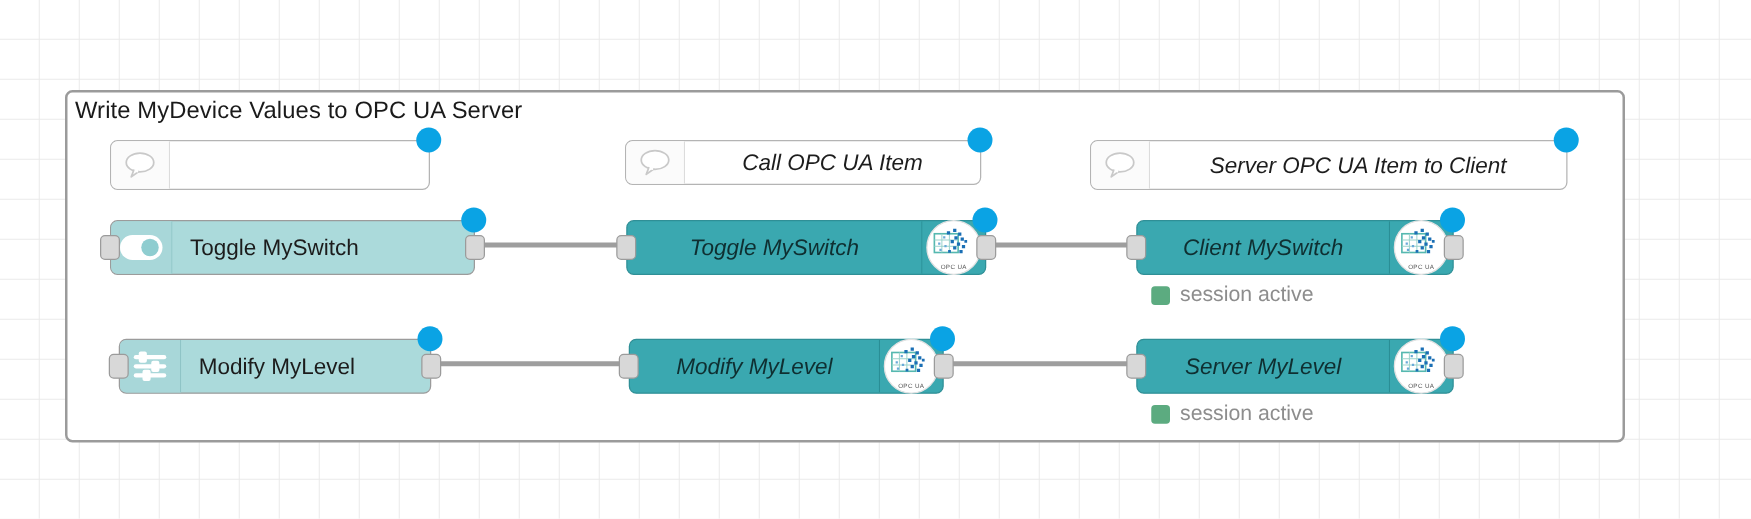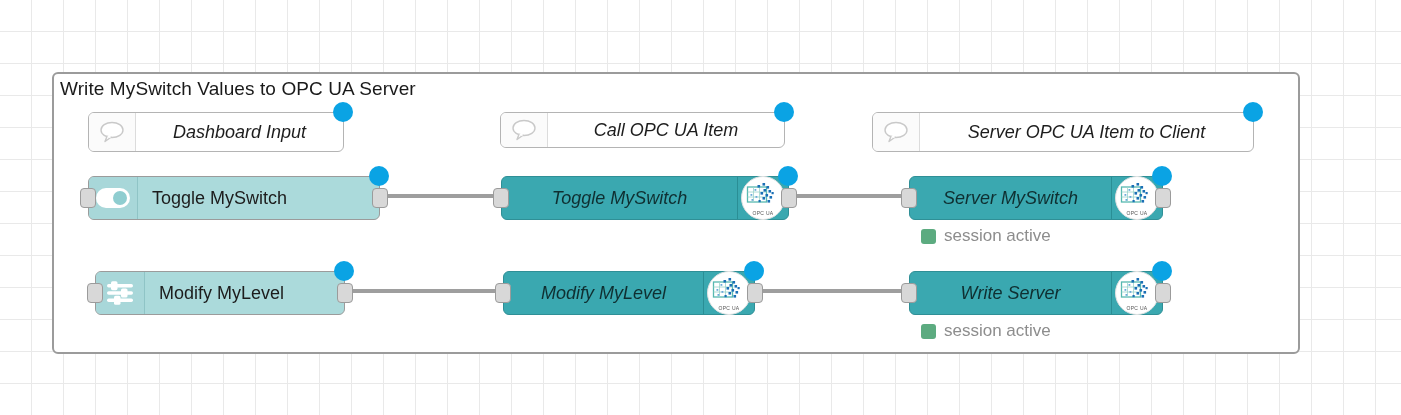--- a/index.html
+++ b/index.html
@@ -203,40 +203,37 @@
     justify-content: center;
     overflow: hidden;
   }
 </style>
 </head>
 <body>
 
 <div id="canvas">
 
   <div class="group-box" id="group-box" style="left: 52px; top: 72px; width: 1248px; height: 282px;"></div>
-  <div class="group-title" id="group-title" style="left: 60px; top: 78px;">Write MySwitch Values to OPC UA Server</div>
+  <div class="group-title" id="group-title" style="left: 60px; top: 78px;">Write MyDevice Values to OPC UA Server</div>
 
   <div id="wires-layer">
       <div class="wire" style="left: 385px; top: 194px; width: 112px;"></div>
       <div class="wire" style="left: 793px; top: 194px; width: 112px;"></div>
       <div class="wire" style="left: 350px; top: 289px; width: 150px;"></div>
       <div class="wire" style="left: 759px; top: 289px; width: 146px;"></div>
     </div>
 
   <div id="comments-layer">
       <div class="node comment" style="left: 88px; top: 112px; width: 256px; height: 40px;">
         <div class="icon-cell">
           <svg class="comment-icon" width="28" height="24" viewBox="0 0 28 24">
             <ellipse cx="14" cy="10" rx="11" ry="7.5" fill="#ffffff" stroke="#c9c9c9" stroke-width="1.4"></ellipse>
             <path d="M9 16.2 L7 21.5 L13 17.2 Z" fill="#ffffff" stroke="#c9c9c9" stroke-width="1.4" stroke-linejoin="round"></path>
             <path d="M9.6 16.4 L12.6 17.0" stroke="#ffffff" stroke-width="2"></path>
           </svg>
-        </div>
-        <div class="node-body">
-          <div class="node-label">Dashboard Input</div>
         </div>
         <span class="sel-dot"></span>
       </div>
       <div class="node comment" style="left: 500px; top: 112px; width: 285px; height: 36px;">
         <div class="icon-cell">
           <svg class="comment-icon" width="28" height="24" viewBox="0 0 28 24">
             <ellipse cx="14" cy="10" rx="11" ry="7.5" fill="#ffffff" stroke="#c9c9c9" stroke-width="1.4"></ellipse>
             <path d="M9 16.2 L7 21.5 L13 17.2 Z" fill="#ffffff" stroke="#c9c9c9" stroke-width="1.4" stroke-linejoin="round"></path>
             <path d="M9.6 16.4 L12.6 17.0" stroke="#ffffff" stroke-width="2"></path>
           </svg>
@@ -310,21 +307,21 @@
               <text x="21" y="38" text-anchor="middle" font-family="Liberation Sans, sans-serif" font-size="5" fill="#555555" letter-spacing="0.3">OPC UA</text>
             </svg>
           </span>
         </div>
         <span class="port in"></span>
         <span class="port out"></span>
         <span class="sel-dot"></span>
       </div>
       <div class="node dark" style="left: 909px; top: 176px; width: 254px; height: 44px;">
         <div class="node-body">
-          <div class="node-label">Server MySwitch</div>
+          <div class="node-label">Client MySwitch</div>
         </div>
         <div class="icon-cell-right">
           <span class="opcua-badge">
             <svg width="42" height="42" viewBox="0 0 42 42">
               <g transform="translate(4.5,6)">
                 <rect x="1" y="4" width="19" height="15" fill="none" stroke="#56b8b0" stroke-width="1.3"></rect>
                 <line x1="1" y1="9" x2="20" y2="9" stroke="#9ad3cc" stroke-width="0.8"></line>
                 <line x1="1" y1="14" x2="20" y2="14" stroke="#9ad3cc" stroke-width="0.8"></line>
                 <line x1="7" y1="4" x2="7" y2="19" stroke="#9ad3cc" stroke-width="0.8"></line>
                 <line x1="13" y1="4" x2="13" y2="19" stroke="#9ad3cc" stroke-width="0.8"></line>
@@ -416,21 +413,21 @@
               <text x="21" y="38" text-anchor="middle" font-family="Liberation Sans, sans-serif" font-size="5" fill="#555555" letter-spacing="0.3">OPC UA</text>
             </svg>
           </span>
         </div>
         <span class="port in"></span>
         <span class="port out"></span>
         <span class="sel-dot"></span>
       </div>
       <div class="node dark" style="left: 909px; top: 271px; width: 254px; height: 44px;">
         <div class="node-body">
-          <div class="node-label">Write Server</div>
+          <div class="node-label">Server MyLevel</div>
         </div>
         <div class="icon-cell-right">
           <span class="opcua-badge">
             <svg width="42" height="42" viewBox="0 0 42 42">
               <g transform="translate(4.5,6)">
                 <rect x="1" y="4" width="19" height="15" fill="none" stroke="#56b8b0" stroke-width="1.3"></rect>
                 <line x1="1" y1="9" x2="20" y2="9" stroke="#9ad3cc" stroke-width="0.8"></line>
                 <line x1="1" y1="14" x2="20" y2="14" stroke="#9ad3cc" stroke-width="0.8"></line>
                 <line x1="7" y1="4" x2="7" y2="19" stroke="#9ad3cc" stroke-width="0.8"></line>
                 <line x1="13" y1="4" x2="13" y2="19" stroke="#9ad3cc" stroke-width="0.8"></line>

